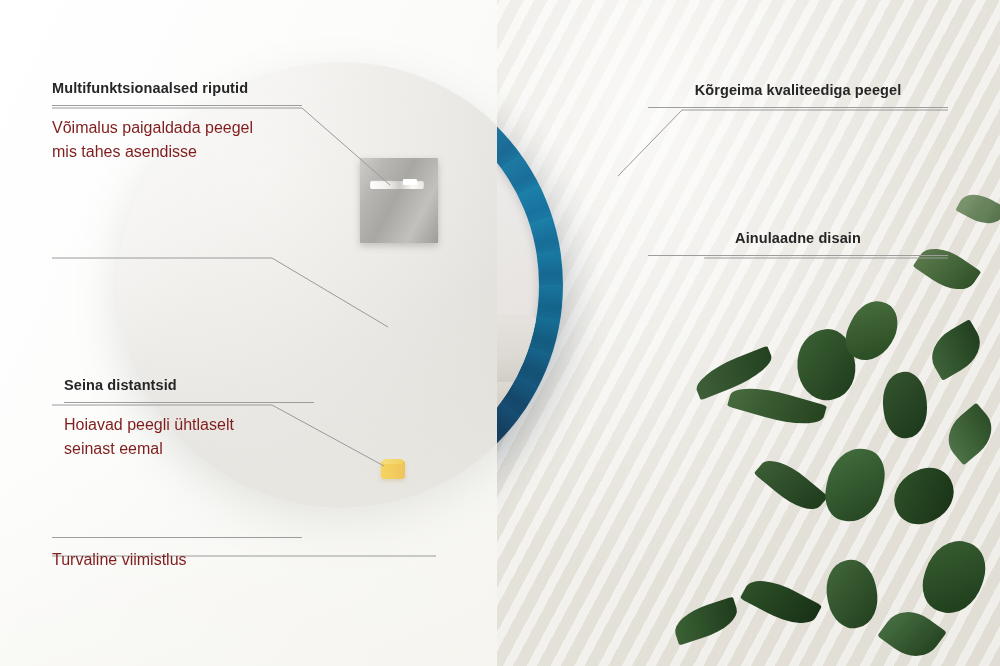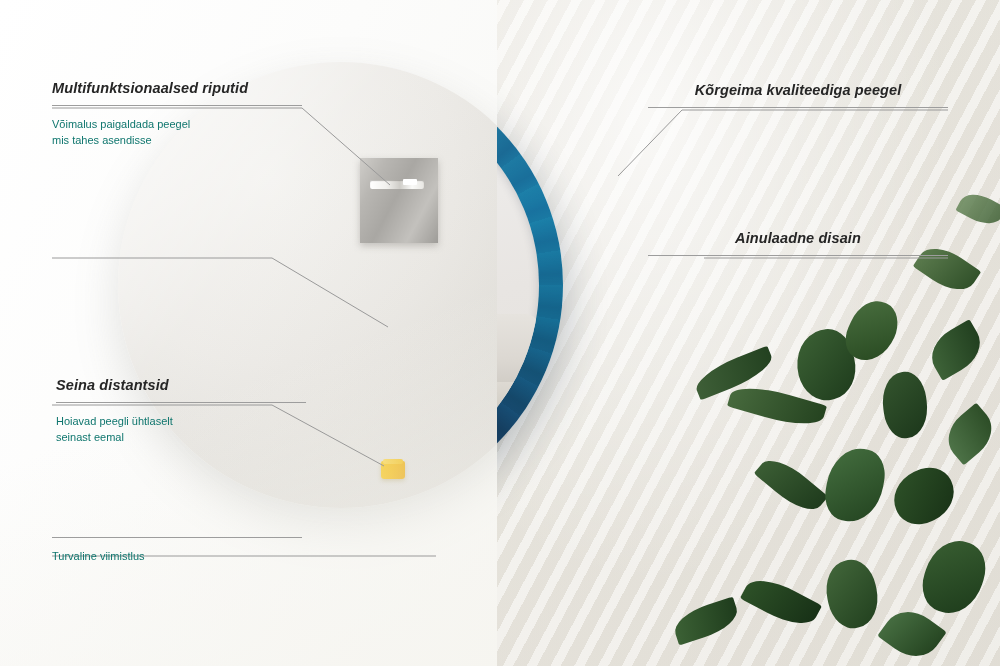--- a/index.html
+++ b/index.html
@@ -135,27 +135,26 @@
   }
 
   
   .leaf{position:absolute;background:#2d4e2a;border-radius:60% 6% 60% 6%;}
 
   
   .callout{position:absolute;}
   .callout .c-title{
     font-size:14.5px;font-weight:bold;color:#262626;letter-spacing:.1px;
     white-space:nowrap;
-    font-style:italic;
   }
   .callout .c-rule{
     height:1px;background:#9d9d9d;margin:9px 0 10px 0;
   }
   .callout .c-desc{
-    font-size:11px;line-height:1.48;color:#0f766e;white-space:pre-line;
+    font-size:16px;line-height:1.48;color:#7f1d1d;white-space:pre-line;
   }
   .callout.right{text-align:center;}
 
   .leader{position:absolute;stroke:#9a9a9a;stroke-width:1;fill:none;}
   svg.leaders{position:absolute;left:0;top:0;width:1000px;height:666px;pointer-events:none;}
 </style>
 </head>
 <body>
 
 <div class="stage">
@@ -219,21 +218,21 @@
   </svg>
 
   <div class="callout" style="left:52px;top:80px;width:250px;">
     <div class="c-title">Multifunktsionaalsed riputid</div>
     <div class="c-rule"></div>
     <div class="c-desc">Võimalus paigaldada peegel
 mis tahes asendisse</div>
   </div>
 
 
-  <div class="callout" style="left:56px;top:377px;width:250px;">
+  <div class="callout" style="left:64px;top:377px;width:250px;">
     <div class="c-title">Seina distantsid</div>
     <div class="c-rule"></div>
     <div class="c-desc">Hoiavad peegli ühtlaselt
 seinast eemal</div>
   </div>
 
   <div class="callout" style="left:52px;top:528px;width:250px;">
     <div class="c-rule"></div>
     <div class="c-desc">Turvaline viimistlus</div>
   </div>

